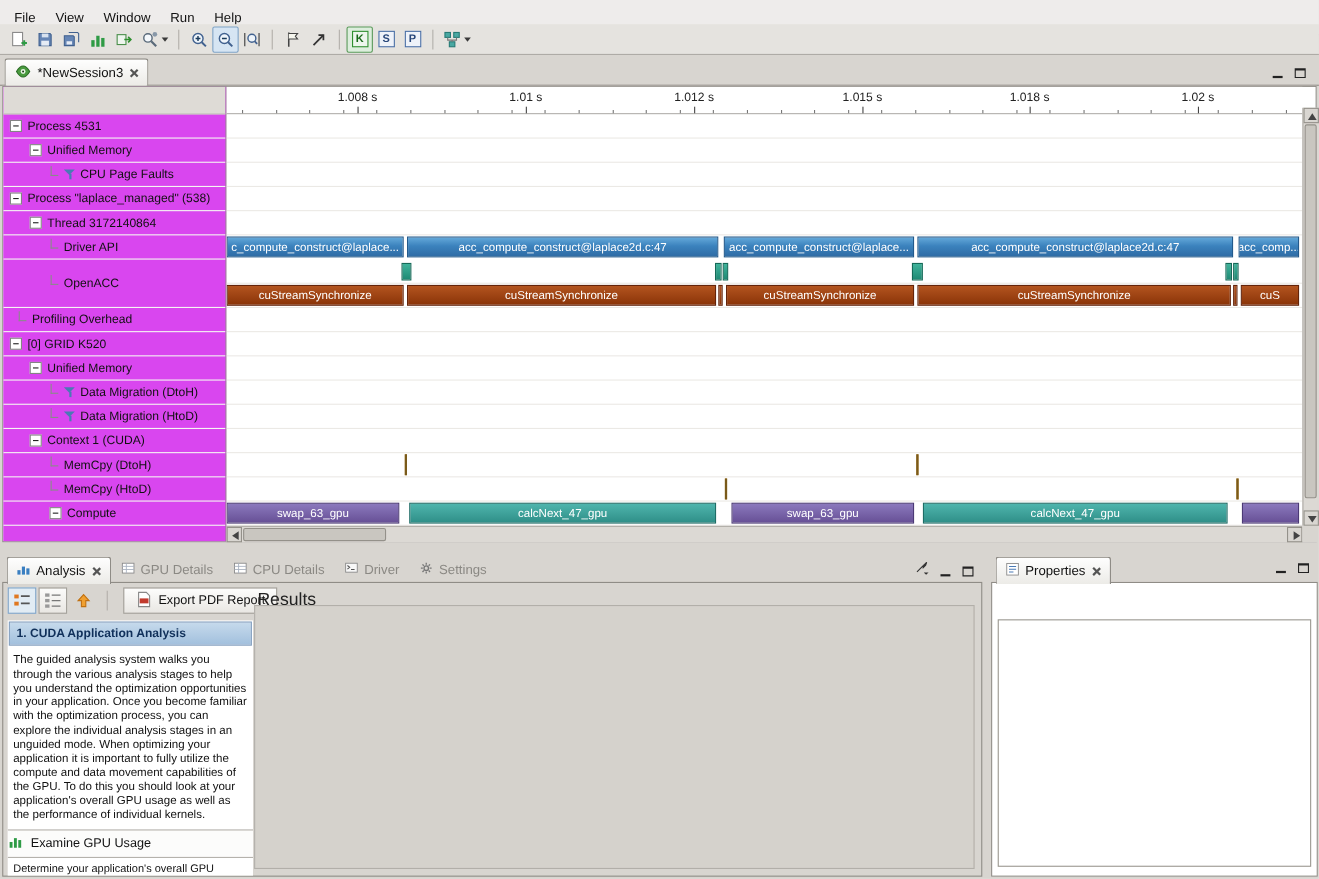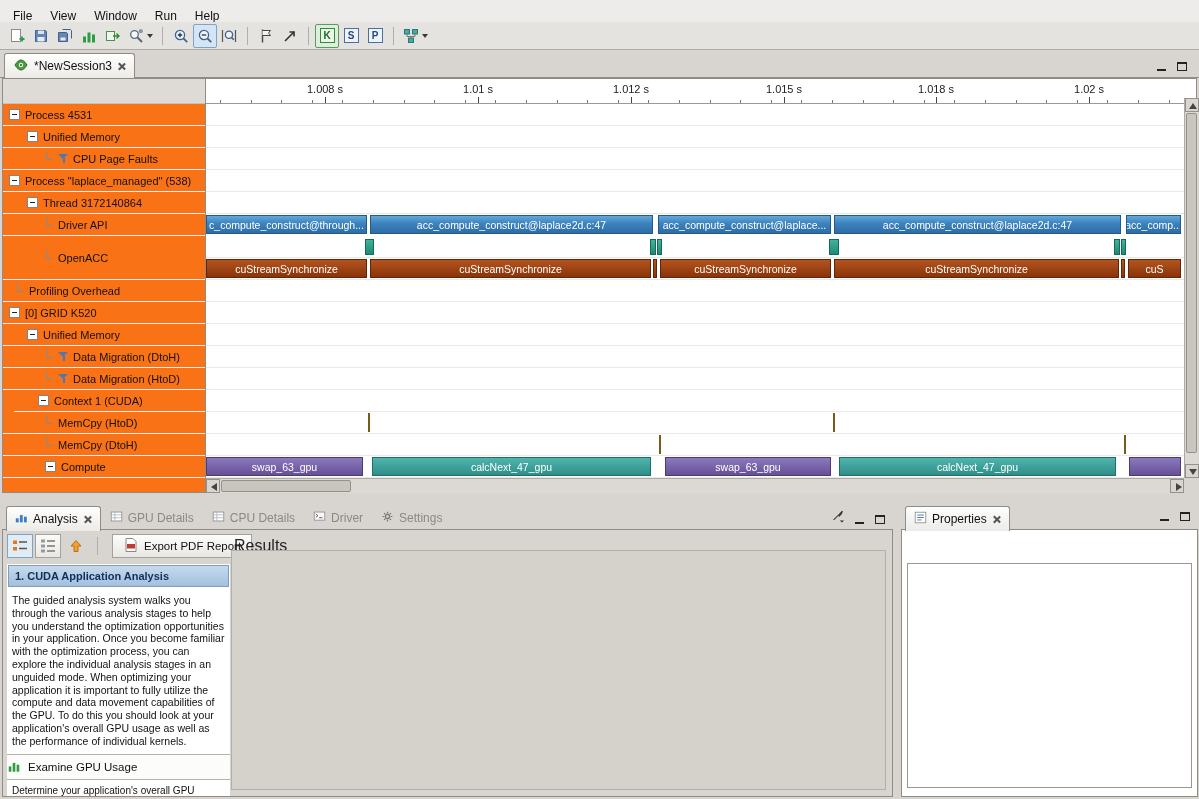--- a/index.html
+++ b/index.html
@@ -27,21 +27,21 @@
   .xicon{position:relative;width:9px;height:9px;display:inline-block;}
   .xicon::before,.xicon::after{content:"";position:absolute;left:4px;top:0;width:1.6px;height:9px;background:#555;}
   .xicon::before{transform:rotate(45deg);}.xicon::after{transform:rotate(-45deg);}
   .winbtns{display:flex;gap:7px;align-items:center;margin-left:auto;padding-right:10px;padding-bottom:6px;}
   .winbtn{width:14px;height:12px;display:flex;align-items:flex-end;justify-content:center;}
   .winbtn .min{display:block;width:9px;height:3px;border-bottom:2px solid #222;}
   .winbtn .max{display:block;width:10px;height:9px;border:1px solid #222;border-top:2px solid #222;}
 
   
   .editor{position:absolute;left:2px;top:78px;width:1195px;height:415px;border:1px solid #8f8c86;background:#fff;}
-  .tree{position:absolute;left:0;top:0;width:203px;height:100%;background:#f97316;border-right:1px solid #8f8c86;overflow:hidden;}
+  .tree{position:absolute;left:0;top:0;width:203px;height:100%;background:#d946ef;border-right:1px solid #8f8c86;overflow:hidden;}
   .tree-header{height:25px;background:#dedbd6;border-bottom:1px solid #c6c3be;}
   .tree-row{display:flex;align-items:center;border-bottom:1px solid #f6f5f2;font-size:11px;overflow:hidden;white-space:nowrap;}
   .minusbox{flex:none;width:11px;height:11px;border:1px solid #848484;background:#fff;position:relative;margin-right:5px;}
   .minusbox::before{content:"";position:absolute;left:2px;top:4px;width:5px;height:1px;background:#222;}
   .elbowline{flex:none;width:7px;height:9px;border-left:1px solid #8a8a8a;border-bottom:1px solid #8a8a8a;margin:0 5px 7px 1px;}
   .funnel{flex:none;width:11px;height:11px;position:relative;margin-right:4px;}
   .funnel::before{content:"";position:absolute;left:0;top:1px;border-left:5.5px solid transparent;border-right:5.5px solid transparent;border-top:5px solid #4a7ab5;}
   .funnel::after{content:"";position:absolute;left:4.5px;top:5px;width:2px;height:5px;background:#4a7ab5;}
   .ruler{position:absolute;left:203px;top:0;width:978px;height:25px;background:#fff;border-bottom:1px solid #9c9994;}
   .tick-label{position:absolute;top:4px;transform:translateX(-50%);font-size:11px;color:#222;white-space:nowrap;}
@@ -271,31 +271,31 @@
         <div class="tree-row" style="height: 22px; padding-left: 42px;">
           <span class="elbowline"></span>
           <span class="funnel"></span>
           <span>Data Migration (DtoH)</span>
         </div>
         <div class="tree-row" style="height: 22px; padding-left: 42px;">
           <span class="elbowline"></span>
           <span class="funnel"></span>
           <span>Data Migration (HtoD)</span>
         </div>
-        <div class="tree-row" style="height: 22px; padding-left: 24px; margin-left: 11px;">
+        <div class="tree-row" style="height: 22px; padding-left: 24px;">
           <span class="minusbox"></span>
           <span>Context 1 (CUDA)</span>
         </div>
         <div class="tree-row" style="height: 22px; padding-left: 42px;">
           <span class="elbowline"></span>
+          <span>MemCpy (DtoH)</span>
+        </div>
+        <div class="tree-row" style="height: 22px; padding-left: 42px;">
+          <span class="elbowline"></span>
           <span>MemCpy (HtoD)</span>
-        </div>
-        <div class="tree-row" style="height: 22px; padding-left: 42px;">
-          <span class="elbowline"></span>
-          <span>MemCpy (DtoH)</span>
         </div>
         <div class="tree-row" style="height: 22px; padding-left: 42px;">
           <span class="minusbox"></span>
           <span>Compute</span>
         </div>
       </div>
     <div class="ruler" id="ruler">
         <span class="tick" style="left: 14px; height: 3px;"></span>
         <span class="tick" style="left: 45px; height: 3px;"></span>
         <span class="tick" style="left: 75px; height: 3px;"></span>
@@ -352,21 +352,21 @@
         <div class="trow" style="top: 176px; height: 22px;"></div>
         <div class="trow" style="top: 198px; height: 22px;"></div>
         <div class="trow" style="top: 220px; height: 22px;"></div>
         <div class="trow" style="top: 242px; height: 22px;"></div>
         <div class="trow" style="top: 264px; height: 22px;"></div>
         <div class="trow" style="top: 286px; height: 22px;"></div>
         <div class="trow" style="top: 308px; height: 22px;"></div>
         <div class="trow" style="top: 330px; height: 22px;"></div>
         <div class="trow" style="top: 352px; height: 22px;"></div>
         <div class="bar openacc" style="left: 0px; width: 161px; top: 111px; height: 19px;">
-          <span>c_compute_construct@through...</span>
+          <span>c_compute_construct@laplace...</span>
         </div>
         <div class="bar openacc" style="left: 164px; width: 283px; top: 111px; height: 19px;">
           <span>acc_compute_construct@laplace2d.c:47</span>
         </div>
         <div class="bar openacc" style="left: 452px; width: 173px; top: 111px; height: 19px;">
           <span>acc_compute_construct@laplace...</span>
         </div>
         <div class="bar openacc" style="left: 628px; width: 287px; top: 111px; height: 19px;">
           <span>acc_compute_construct@laplace2d.c:47</span>
         </div>

